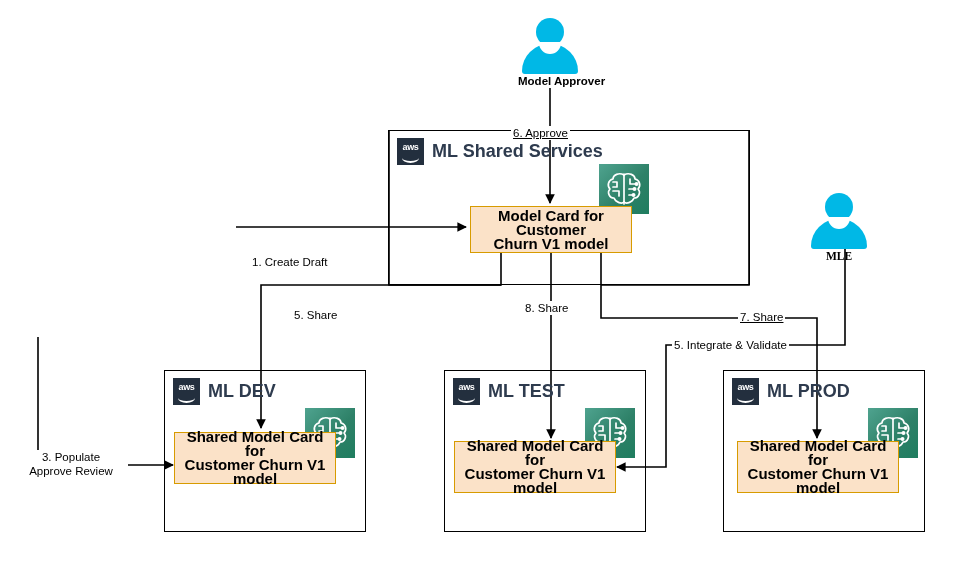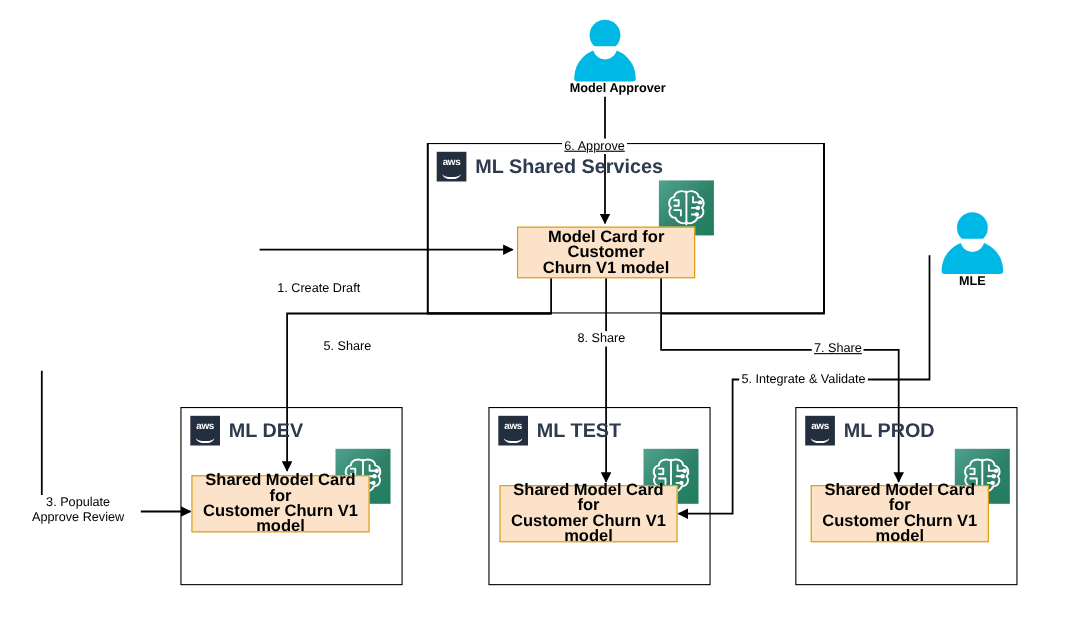--- a/index.html
+++ b/index.html
@@ -182,21 +182,21 @@
     <div class="glyph">
       <div class="head"></div>
         <div class="body"></div>
         <div class="neck"></div>
     </div>
     <div class="alabel">Model Approver</div>
   </div>
 
 
 
-  <div class="actor" style="left:852px; top:193px;">
+  <div class="actor" style="left:807px; top:193px;font-family:Liberation Serif, serif;">
     <div class="glyph">
       <div class="head"></div>
         <div class="body"></div>
         <div class="neck"></div>
     </div>
     <div class="alabel">MLE</div>
   </div>
 
   <div class="acct" style="left:388px; top:130px; width:362px; height:155px;">
     <div class="acct-hdr">

